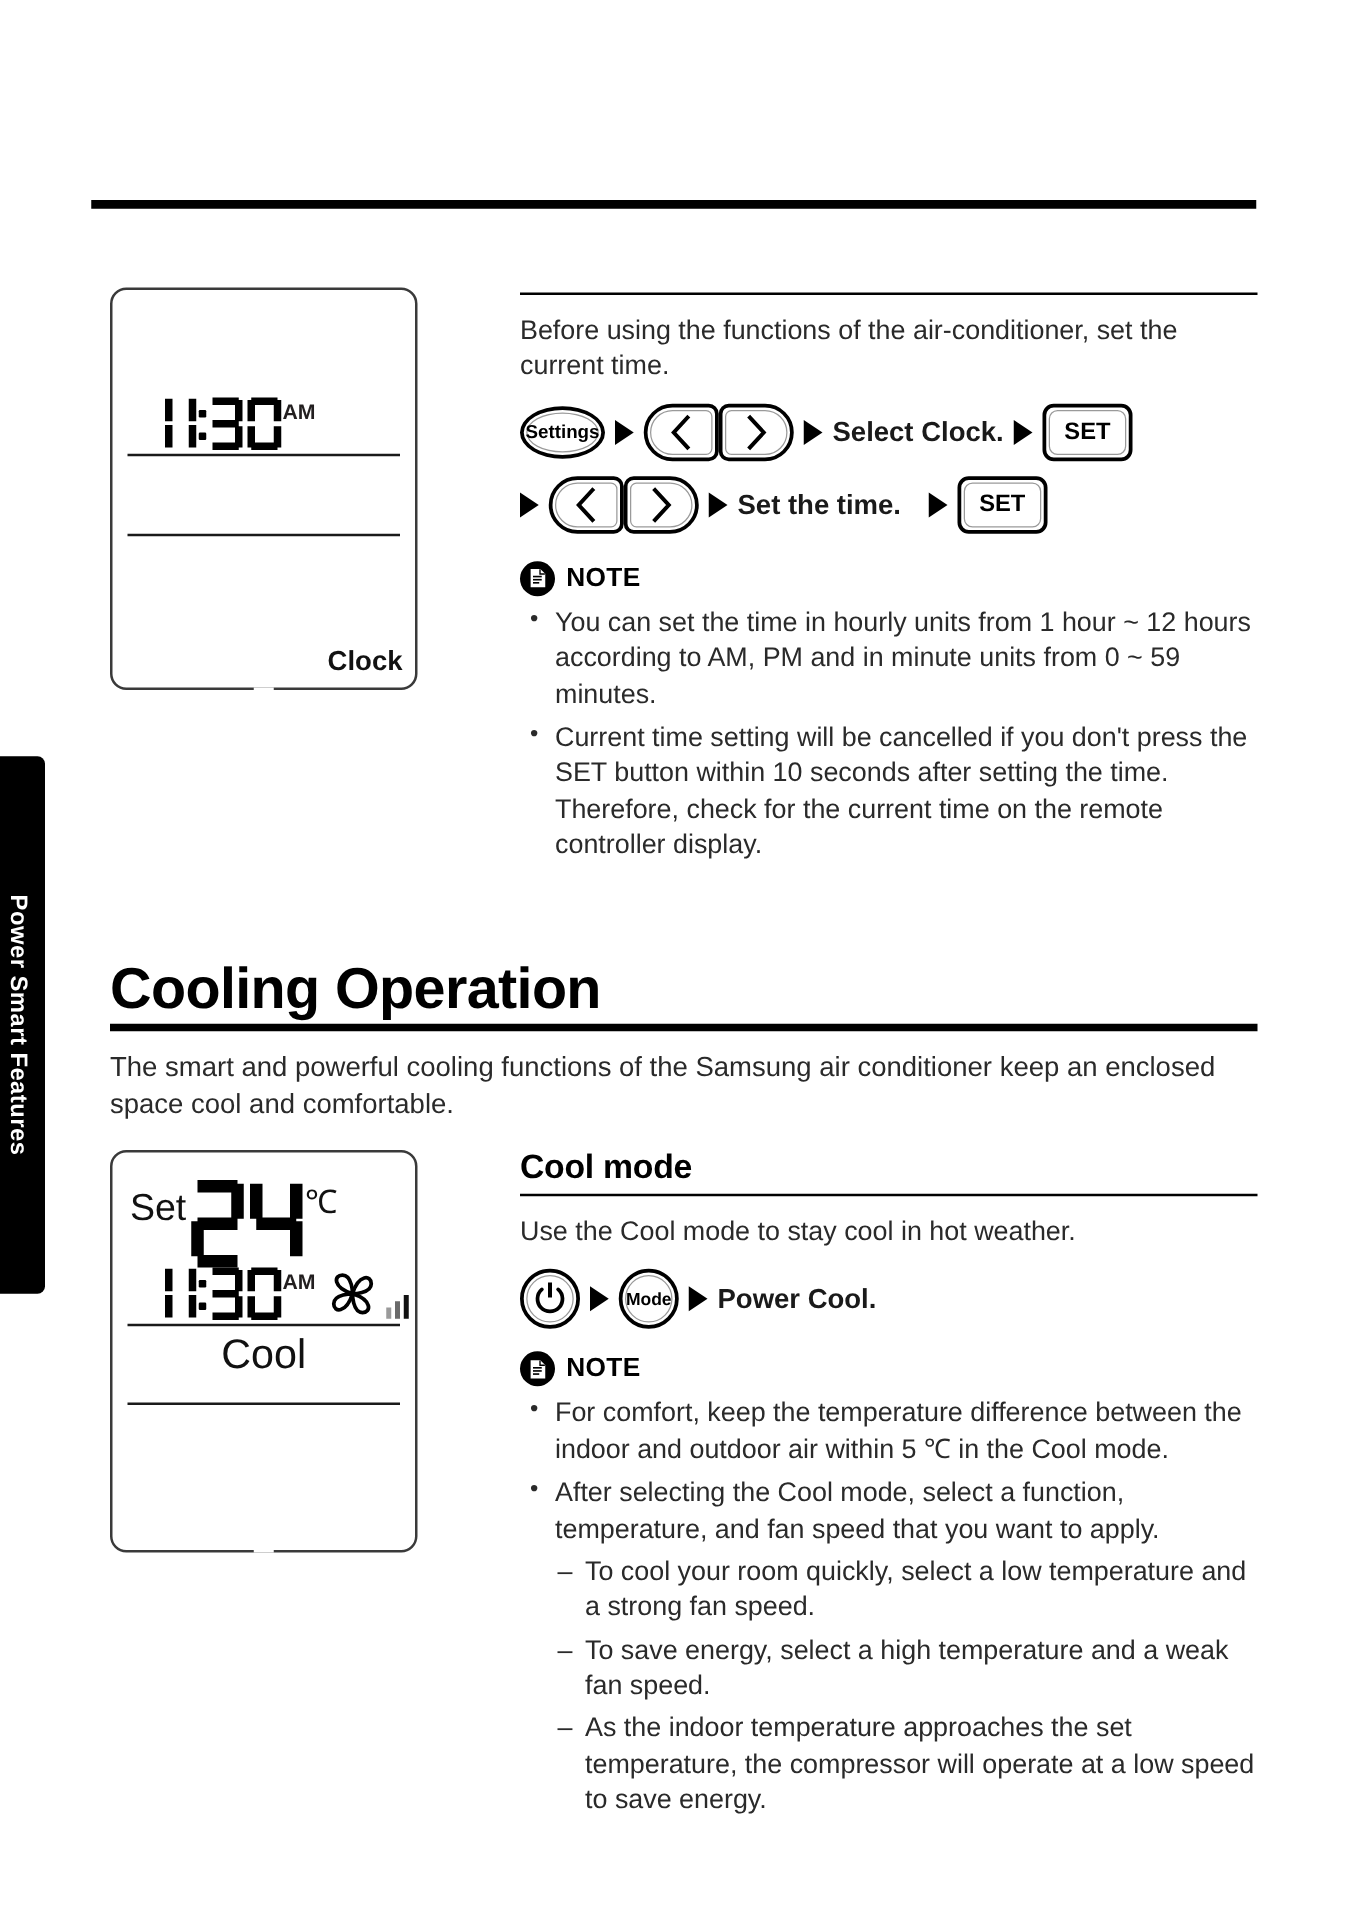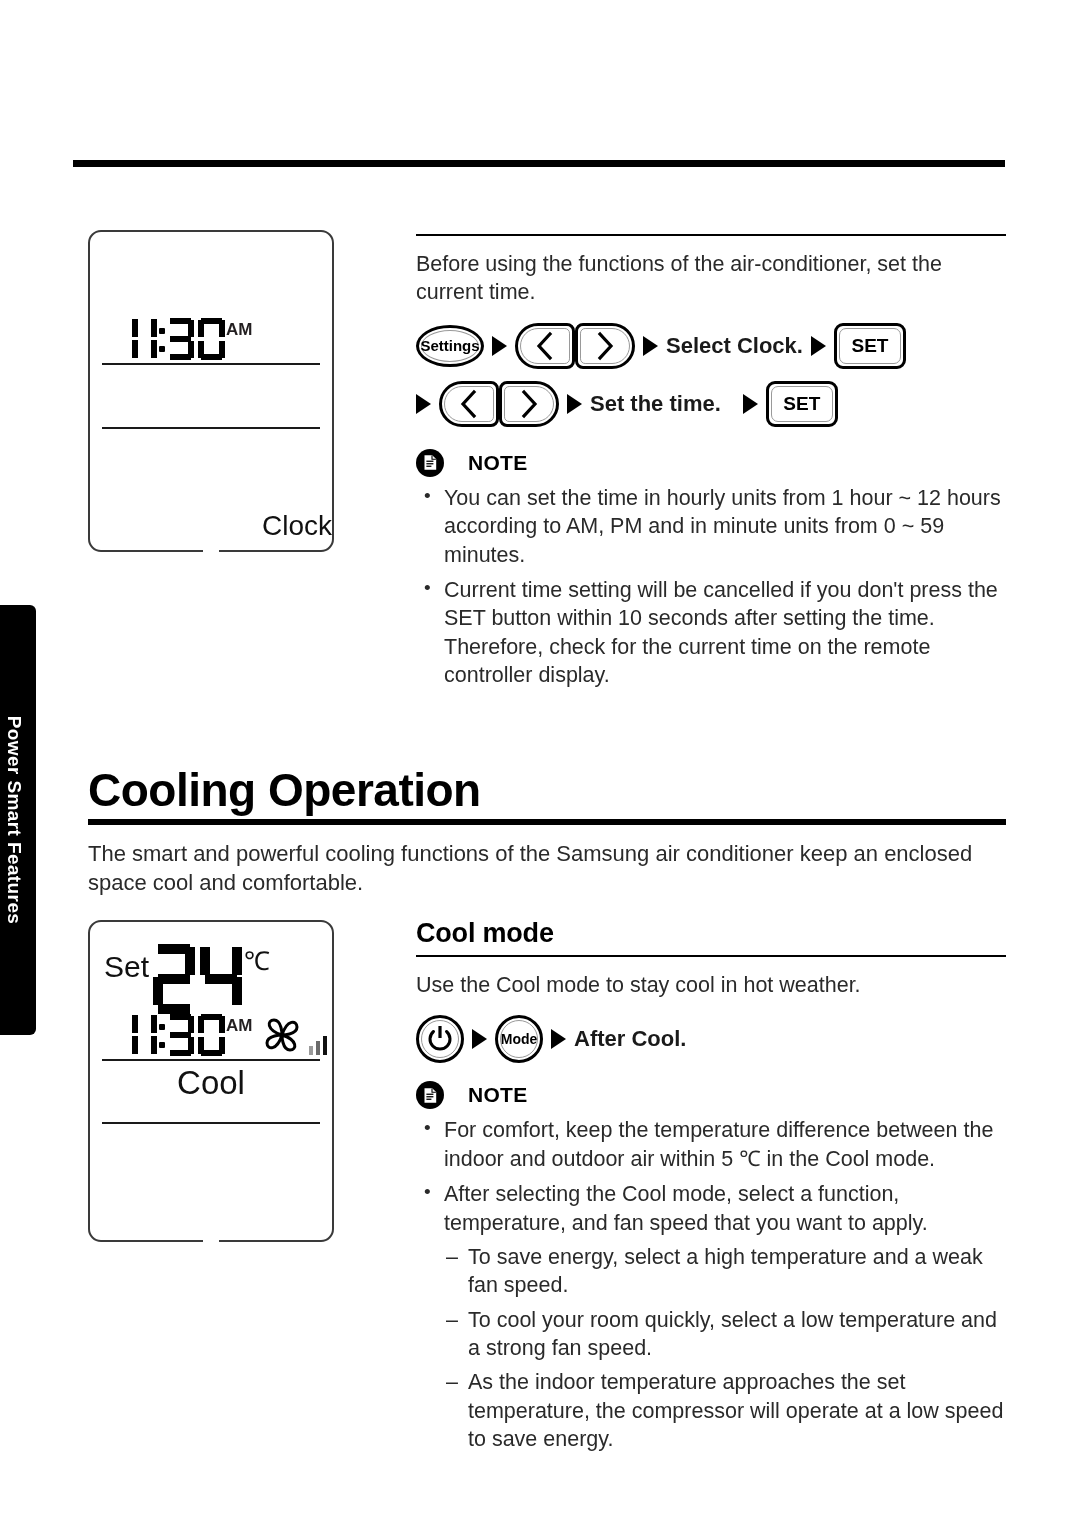--- a/index.html
+++ b/index.html
@@ -319,21 +319,21 @@
     position: relative;
     font-size: 19px;
     font-weight: bold;
     color: #000;
   }
 
   
   .note-head {
     display: flex;
     align-items: center;
-    gap: 24px;
+    gap: 9px;
     margin-top: 22px;
   }
   .note-icon {
     width: 28px;
     height: 28px;
     border-radius: 50%;
     background: #000;
     display: flex;
     align-items: center;
     justify-content: center;
@@ -461,21 +461,21 @@
           <i style="left:0;top:23px;width:6px;height:17px;"></i>
           <i style="right:0;top:23px;width:6px;height:17px;"></i>
           <i style="left:3px;top:36px;width:21px;height:6px;"></i>
         </span>
         <span class="ampm" style="font-size:17px;margin-bottom:22px;margin-left:1px;">AM</span>
       </div>
 
       <div class="hr" style="top:131px;"></div>
       <div class="hr" style="top:195px;"></div>
 
-      <div class="lcd-label" style="right:0; bottom:8px; font-size:28px;">Clock</div>
+      <div class="lcd-label" style="right:10px; bottom:8px; font-size:22px;font-weight:bold;">Clock</div>
       <div class="lcd-corner-notch"></div>
     </div>
   </div>
 
   <div class="col-right">
     <div class="head-rule"></div>
     <p class="body-text">Before using the functions of the air-conditioner, set the current time.</p>
 
     <div class="flow">
       <div class="btn-oval">
@@ -633,43 +633,43 @@
         <svg width="26" height="28" viewBox="0 0 26 28" aria-hidden="true">
           <path d="M6.5 6.5 A10 10 0 1 0 19.5 6.5" fill="none" stroke="#000" stroke-width="3" stroke-linecap="round"></path>
           <rect x="11.4" y="1" width="3.2" height="12" fill="#000"></rect>
         </svg>
       </div>
       <div class="tri"></div>
       <div class="btn-circle">
         <span class="lbl">Mode</span>
       </div>
       <div class="tri"></div>
-      <div class="flow-text">After Cool.</div>
+      <div class="flow-text">Power Cool.</div>
     </div>
 
     <div class="note-head" style="margin-top:18px;">
       <div class="note-icon">
         <svg width="15" height="17" viewBox="0 0 15 17" aria-hidden="true">
           <path d="M1.5 1.2 H9.2 L13.2 5.0 V15.8 H1.5 Z" fill="#ffffff"></path>
           <path d="M9.0 1.4 V5.2 H12.9" fill="none" stroke="#000" stroke-width="1.1"></path>
           <rect x="3.4" y="6.6" width="7" height="1.3" fill="#000"></rect>
           <rect x="3.4" y="9.1" width="7" height="1.3" fill="#000"></rect>
           <rect x="3.4" y="11.6" width="5" height="1.3" fill="#000"></rect>
         </svg>
       </div>
       <div class="note-title">NOTE</div>
     </div>
 
     <ul class="note-list">
       <li>For comfort, keep the temperature difference between the indoor and outdoor air within 5 ℃ in the Cool mode.</li>
       <li>
         <span>After selecting the Cool mode, select a function, temperature, and fan speed that you want to apply.</span>
         <ul class="sub-list">
+          <li>To cool your room quickly, select a low temperature and a strong fan speed.</li>
           <li>To save energy, select a high temperature and a weak fan speed.</li>
-          <li>To cool your room quickly, select a low temperature and a strong fan speed.</li>
           <li>As the indoor temperature approaches the set temperature, the compressor will operate at a low speed to save energy.</li>
         </ul>
       </li>
     </ul>
   </div>
 
 
 </div>
 
 </body></html>

